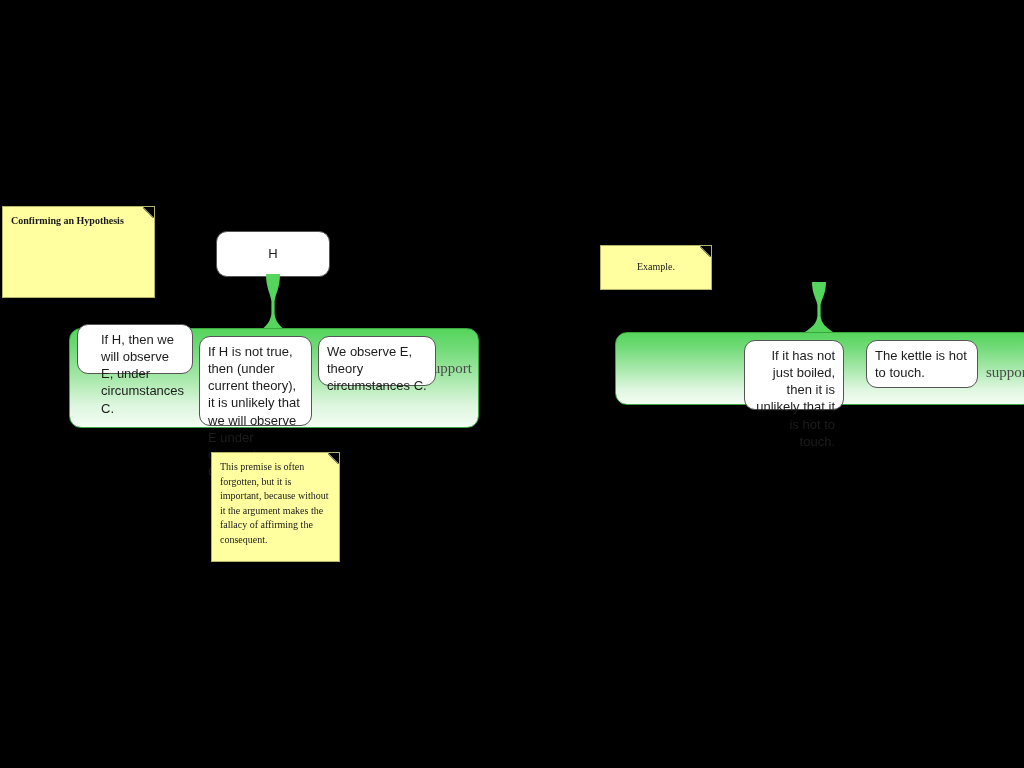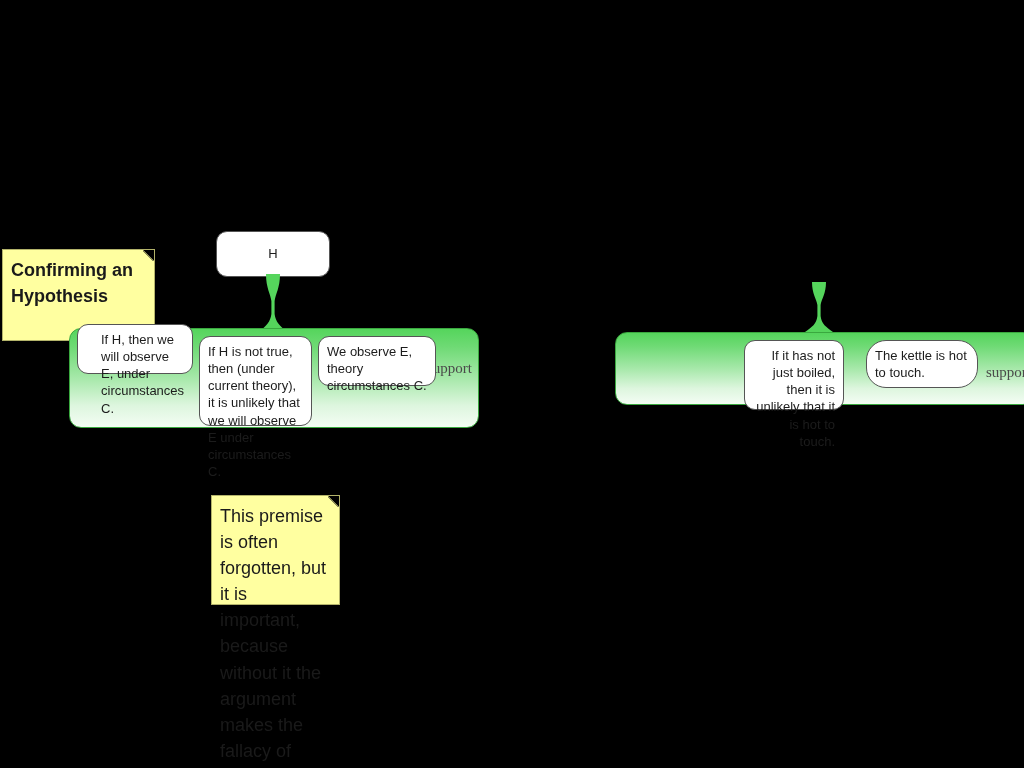--- a/index.html
+++ b/index.html
@@ -16,26 +16,25 @@
     overflow: hidden;
     font-family: "Liberation Sans", sans-serif;
   }
 
   
   .sticky {
     position: absolute;
     background: #ffffa0;
     border: 1px solid #b3b36a;
     box-sizing: border-box;
-    font-family: Liberation Sans, sans-serif;
-    font-size: 18px;
+    font-family: Liberation Serif, serif;
+    font-size: 10px;
     line-height: 1.45;
     color: #1a1a1a;
     padding: 7px 9px 7px 8px;
-    margin-top: 43px;
   }
   .sticky .fold {
     position: absolute;
     top: 0;
     right: 0;
     width: 11px;
     height: 11px;
     background: linear-gradient(225deg, #000000 0 49%, #8a8a55 49% 56%, #ffffa0 56% 100%);
   }
   .sticky-title {
@@ -128,32 +127,36 @@
 
   <div class="claim" style="left:318px; top:336px; width:118px; height:50px;">
     <span>We observe E, theory circumstances C.</span>
   </div>
 
   <div class="sticky" style="left:211px; top:452px; width:129px; height:110px;">
     <div class="fold"></div>
     <p class="sticky-body">This premise is often forgotten, but it is important, because without it the argument makes the fallacy of affirming the consequent.</p>
   </div>
 
+  <div class="sticky sticky-center" style="left:600px; top:245px; width:112px; height:45px;">
+    <div class="fold"></div>
+    <span>Example.</span>
+  </div>
 
 
   <svg class="connector" style="left:803px; top:282px; width:32px; height:50px;" viewBox="0 0 32 50" preserveAspectRatio="none">
     <path d="M9,0 L23,0 C23,12 18.5,17 17.6,23 L17.6,34 C18.5,42 23,45 30,50 L2,50 C9,45 13.5,42 14.4,34 L14.4,23 C13.5,17 9,12 9,0 Z" fill="#55d55c"></path>
   </svg>
 
   <div class="support-box" style="left:615px; top:332px; width:420px; height:73px;">
     <span class="support-label" style="left:370px; top:6px;">support</span>
   </div>
 
 
   <div class="claim" style="left:744px; top:340px; width:100px; height:70px;text-align:right;">
     <span>If it has not just boiled, then it is unlikely that it is hot to touch.</span>
   </div>
 
-  <div class="claim" style="left:866px; top:340px; width:112px; height:48px;border-radius:20px;">
+  <div class="claim" style="left:866px; top:340px; width:112px; height:48px;">
     <span>The kettle is hot to touch.</span>
   </div>
 
 </div>
 
 </body></html>

